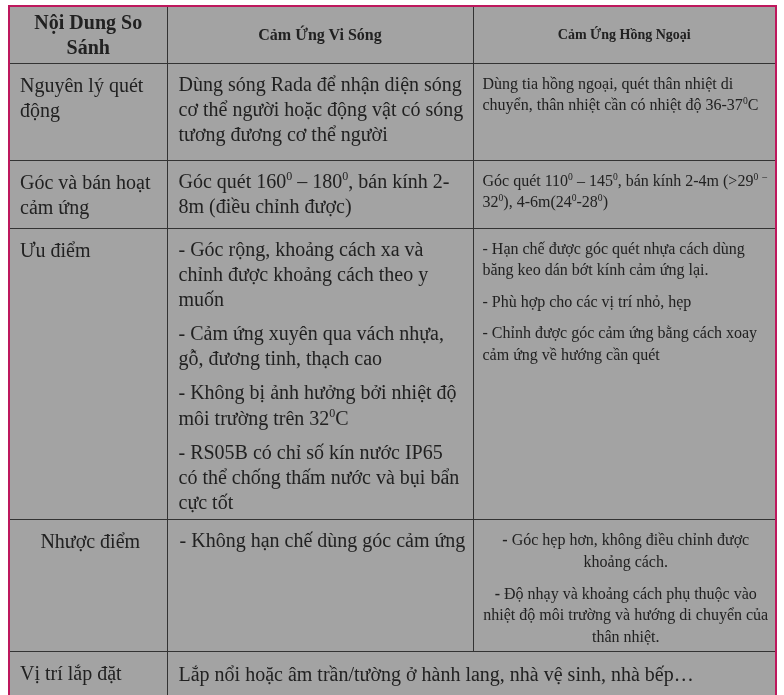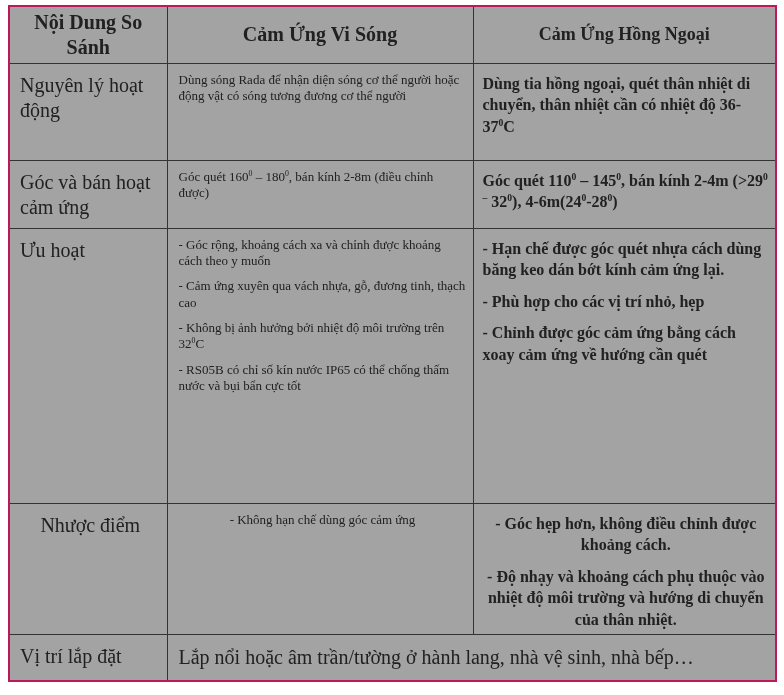--- a/index.html
+++ b/index.html
@@ -33,40 +33,40 @@
   tbody tr:nth-child(4) { height: 130px; text-align: center; }
   tbody tr:nth-child(5) { height: 46px; }
 
   th {
     vertical-align: middle !important;
     text-align: center;
     font-weight: bold;
     padding: 2px 4px;
   }
   th.h1 { font-size: 20px; line-height: 1.25; }
-  th.h2 { font-size: 20px; }
-  th.h3 { font-size: 18px; }
+  th.h2 { font-size: 16px; }
+  th.h3 { font-size: 14px; }
 
   .c1 {
     font-size: 20px;
     line-height: 1.25;
     padding: 9px 6px 4px 10px;
   }
   .c2 {
-    font-size: 13px;
+    font-size: 20px;
     line-height: 1.26;
     padding: 8px 6px 4px 11px;
   }
   .c3 {
     font-size: 16px;
     line-height: 1.35;
     padding: 9px 6px 4px 9px;
   }
   .c2 p { margin: 0 0 9px 0; }
-  .c3 p { margin: 0 0 10px 0; font-weight: bold; }
+  .c3 p { margin: 0 0 10px 0; }
   .c1 p, .merged p { margin: 0; }
   .c2 p:last-child, .c3 p:last-child { margin-bottom: 0; }
   .merged {
     font-size: 20px;
     padding-top: 10px;
   }
   sup {
     font-size: 60%;
     line-height: 0;
     vertical-align: super;
@@ -85,21 +85,21 @@
     <thead>
       <tr>
         <th class="h1">Nội Dung So Sánh</th>
         <th class="h2">Cảm Ứng Vi Sóng</th>
         <th class="h3">Cảm Ứng Hồng Ngoại</th>
       </tr>
     </thead>
     <tbody id="tbody">
         <tr>
           <td class="c1">
-            <p>Nguyên lý hoạt động</p>
+            <p>Nguyên lý quét động</p>
           </td>
           <td class="c2">
             <p>Dùng sóng Rada để nhận diện sóng cơ thể người hoặc động vật có sóng tương đương cơ thể người</p>
           </td>
           <td class="c3">
             <p>Dùng tia hồng ngoại, quét thân nhiệt di chuyển, thân nhiệt cần có nhiệt độ 36-37<sup>0</sup>C</p>
           </td>
         </tr>
         <tr>
           <td class="c1">
@@ -107,21 +107,21 @@
           </td>
           <td class="c2">
             <p>Góc quét 160<sup>0</sup> – 180<sup>0</sup>, bán kính 2-8m (điều chỉnh được)</p>
           </td>
           <td class="c3">
             <p>Góc quét 110<sup>0</sup> – 145<sup>0</sup>, bán kính 2-4m (&gt;29<sup>0</sup> <sup>–</sup> 32<sup>0</sup>), 4-6m(24<sup>0</sup>-28<sup>0</sup>)</p>
           </td>
         </tr>
         <tr>
           <td class="c1">
-            <p>Ưu hoạt</p>
+            <p>Ưu điểm</p>
           </td>
           <td class="c2">
             <p>- Góc rộng, khoảng cách xa và chỉnh được khoảng cách theo y muốn</p>
             <p>- Cảm ứng xuyên qua vách nhựa, gỗ, đương tinh, thạch cao</p>
             <p>- Không bị ảnh hưởng bởi nhiệt độ môi trường trên 32<sup>0</sup>C</p>
             <p>- RS05B có chỉ số kín nước IP65 có thể chống thấm nước và bụi bẩn cực tốt</p>
           </td>
           <td class="c3">
             <p>- Hạn chế được góc quét nhựa cách dùng băng keo dán bớt kính cảm ứng lại.</p>
             <p>- Phù hợp cho các vị trí nhỏ, hẹp</p>

